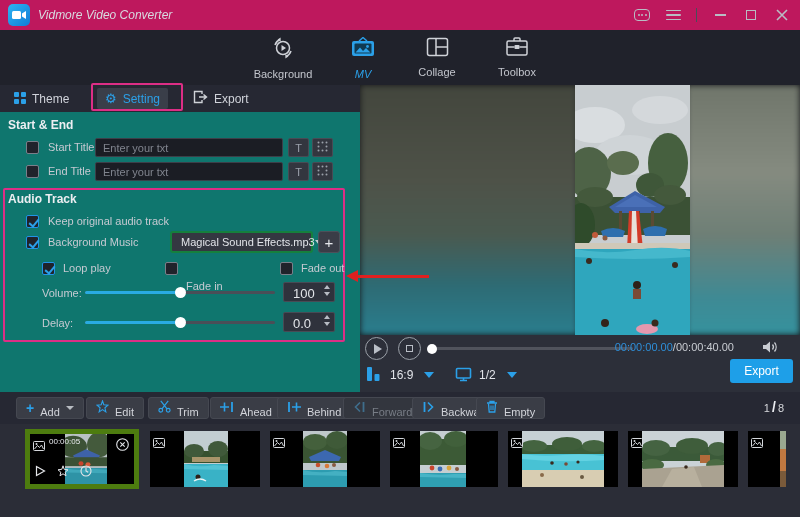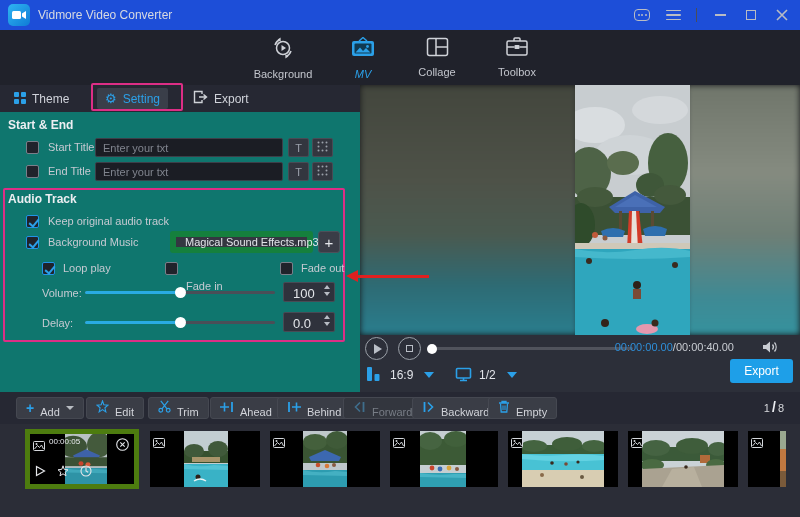--- a/index.html
+++ b/index.html
@@ -1,21 +1,21 @@
 <!DOCTYPE html>
 <html><head>
 <meta charset="utf-8">
 <style>
   html,body{margin:0;padding:0;background:#15161a;}
   *{box-sizing:border-box;font-family:"Liberation Sans",sans-serif;}
   #app{position:relative;width:800px;height:517px;background:#2c2f39;overflow:hidden;}
   .abs{position:absolute;}
 
   
-  .titlebar{position:absolute;left:0;top:0;width:800px;height:30px;background:#1d4ed8;}
+  .titlebar{position:absolute;left:0;top:0;width:800px;height:30px;background:#be185d;font-style:italic;}
   .app-icon{position:absolute;left:8px;top:4px;width:22px;height:22px;border-radius:5px;
     background:linear-gradient(135deg,#2fb5f2,#0f7bd6);}
   .win-title{position:absolute;left:38px;top:8px;font-size:12px;color:#d8dae0;}
   .win-controls{position:absolute;right:10px;top:0;height:30px;display:flex;align-items:center;gap:15px;}
   .wc{width:16px;height:16px;display:flex;align-items:center;justify-content:center;cursor:pointer;}
   .wc-sep{width:1px;height:14px;background:#4a4d58;}
   .bubble{width:17px;height:12px;border:1.5px solid #b9bcc4;border-radius:4px;display:flex;align-items:center;justify-content:center;gap:1.5px;}
   .bubble i{width:2px;height:2px;border-radius:50%;background:#b9bcc4;}
   .hamb{width:15px;height:11px;display:flex;flex-direction:column;justify-content:space-between;}
   .hamb i{height:1.8px;background:#b9bcc4;border-radius:1px;}
@@ -41,21 +41,21 @@
   .cb{position:absolute;width:13px;height:13px;border:1px solid #7a7f8a;border-radius:2px;background:#20232b;cursor:pointer;}
   .cb.checked{border-color:#2193e6;}
   .cb.checked::after{content:'';position:absolute;left:3.5px;top:0.5px;width:4px;height:8px;
     border:solid #2ba0e8;border-width:0 2px 2px 0;transform:rotate(40deg);}
   .flabel{position:absolute;font-size:11px;color:#c6cad2;}
   .txt-input{position:absolute;width:188px;height:19px;background:#1b1d24;border:1px solid #3c3f49;
     border-radius:2px;color:#8a8e98;font-size:11px;padding:0 7px;outline:none;}
   .txt-input::placeholder{color:#80848e;}
   .sq-btn{position:absolute;width:21px;height:19px;background:#33363f;border:1px solid #484b55;border-radius:2px;
     display:flex;align-items:center;justify-content:center;color:#9aa0aa;font-size:11px;cursor:pointer;}
-  .dropdown{position:absolute;left:170px;width:143px;height:22px;background:#343741;border:6px solid #15803d;
+  .dropdown{position:absolute;left:170px;width:143px;height:22px;background:#343741;border:2px solid #15803d;
     border-radius:3px;display:flex;align-items:center;cursor:pointer;}
   .dropdown .val{flex:1;font-size:11px;color:#e2e4e9;padding-left:9px;white-space:nowrap;}
   .caret{width:0;height:0;border-left:4px solid transparent;border-right:4px solid transparent;border-top:5px solid #c9ccd3;margin-right:8px;}
   .plus-btn{position:absolute;left:318px;width:22px;height:22px;background:#3a3d47;border:1px solid #4c505a;
     border-radius:3px;color:#e6e8ec;font-size:15px;display:flex;align-items:center;justify-content:center;cursor:pointer;}
   .slider{position:absolute;width:190px;height:3px;background:#4a4e57;border-radius:2px;cursor:pointer;}
   .slider .fill{position:absolute;left:0;top:0;height:3px;background:#29abe2;border-radius:2px;width:50%;}
   .slider .handle{position:absolute;top:-4px;left:50%;width:11px;height:11px;margin-left:-5px;border-radius:50%;background:#fff;}
   .valbox{position:absolute;width:52px;height:20px;background:#2f323c;border:1px solid #474b55;border-radius:2px;cursor:text;}
   .valbox .v{position:absolute;left:9px;top:3px;font-size:13px;color:#e4e6ea;}
@@ -471,21 +471,21 @@
     </div>
     <div class="tb-btn" style="left:412px;">
       <span>
         <svg width="13" height="12" viewBox="0 0 13 12">
           <path d="M2.5,1 L2.5,11" stroke="#2ba0e8" stroke-width="1.8"></path>
           <path d="M6,1.5 L10.5,6 L6,10.5" fill="none" stroke="#2ba0e8" stroke-width="1.6"></path>
         </svg>
       </span>
       <span class="lbl">Backward</span>
     </div>
-    <div class="tb-btn" style="left:488px;">
+    <div class="tb-btn" style="left:476px;">
       <span>
         <svg width="12" height="13" viewBox="0 0 12 13">
           <path d="M1,3 L11,3 M4,3 L4,1.5 L8,1.5 L8,3" fill="none" stroke="#2ba0e8" stroke-width="1.3"></path>
           <path d="M2.5,3.5 L3.2,12 L8.8,12 L9.5,3.5" fill="none" stroke="#2ba0e8" stroke-width="1.3"></path>
           <path d="M5,5.5 L5,10 M7,5.5 L7,10" stroke="#2ba0e8" stroke-width="1.1"></path>
         </svg>
       </span>
       <span class="lbl">Empty</span>
     </div>
     <div class="counter">

